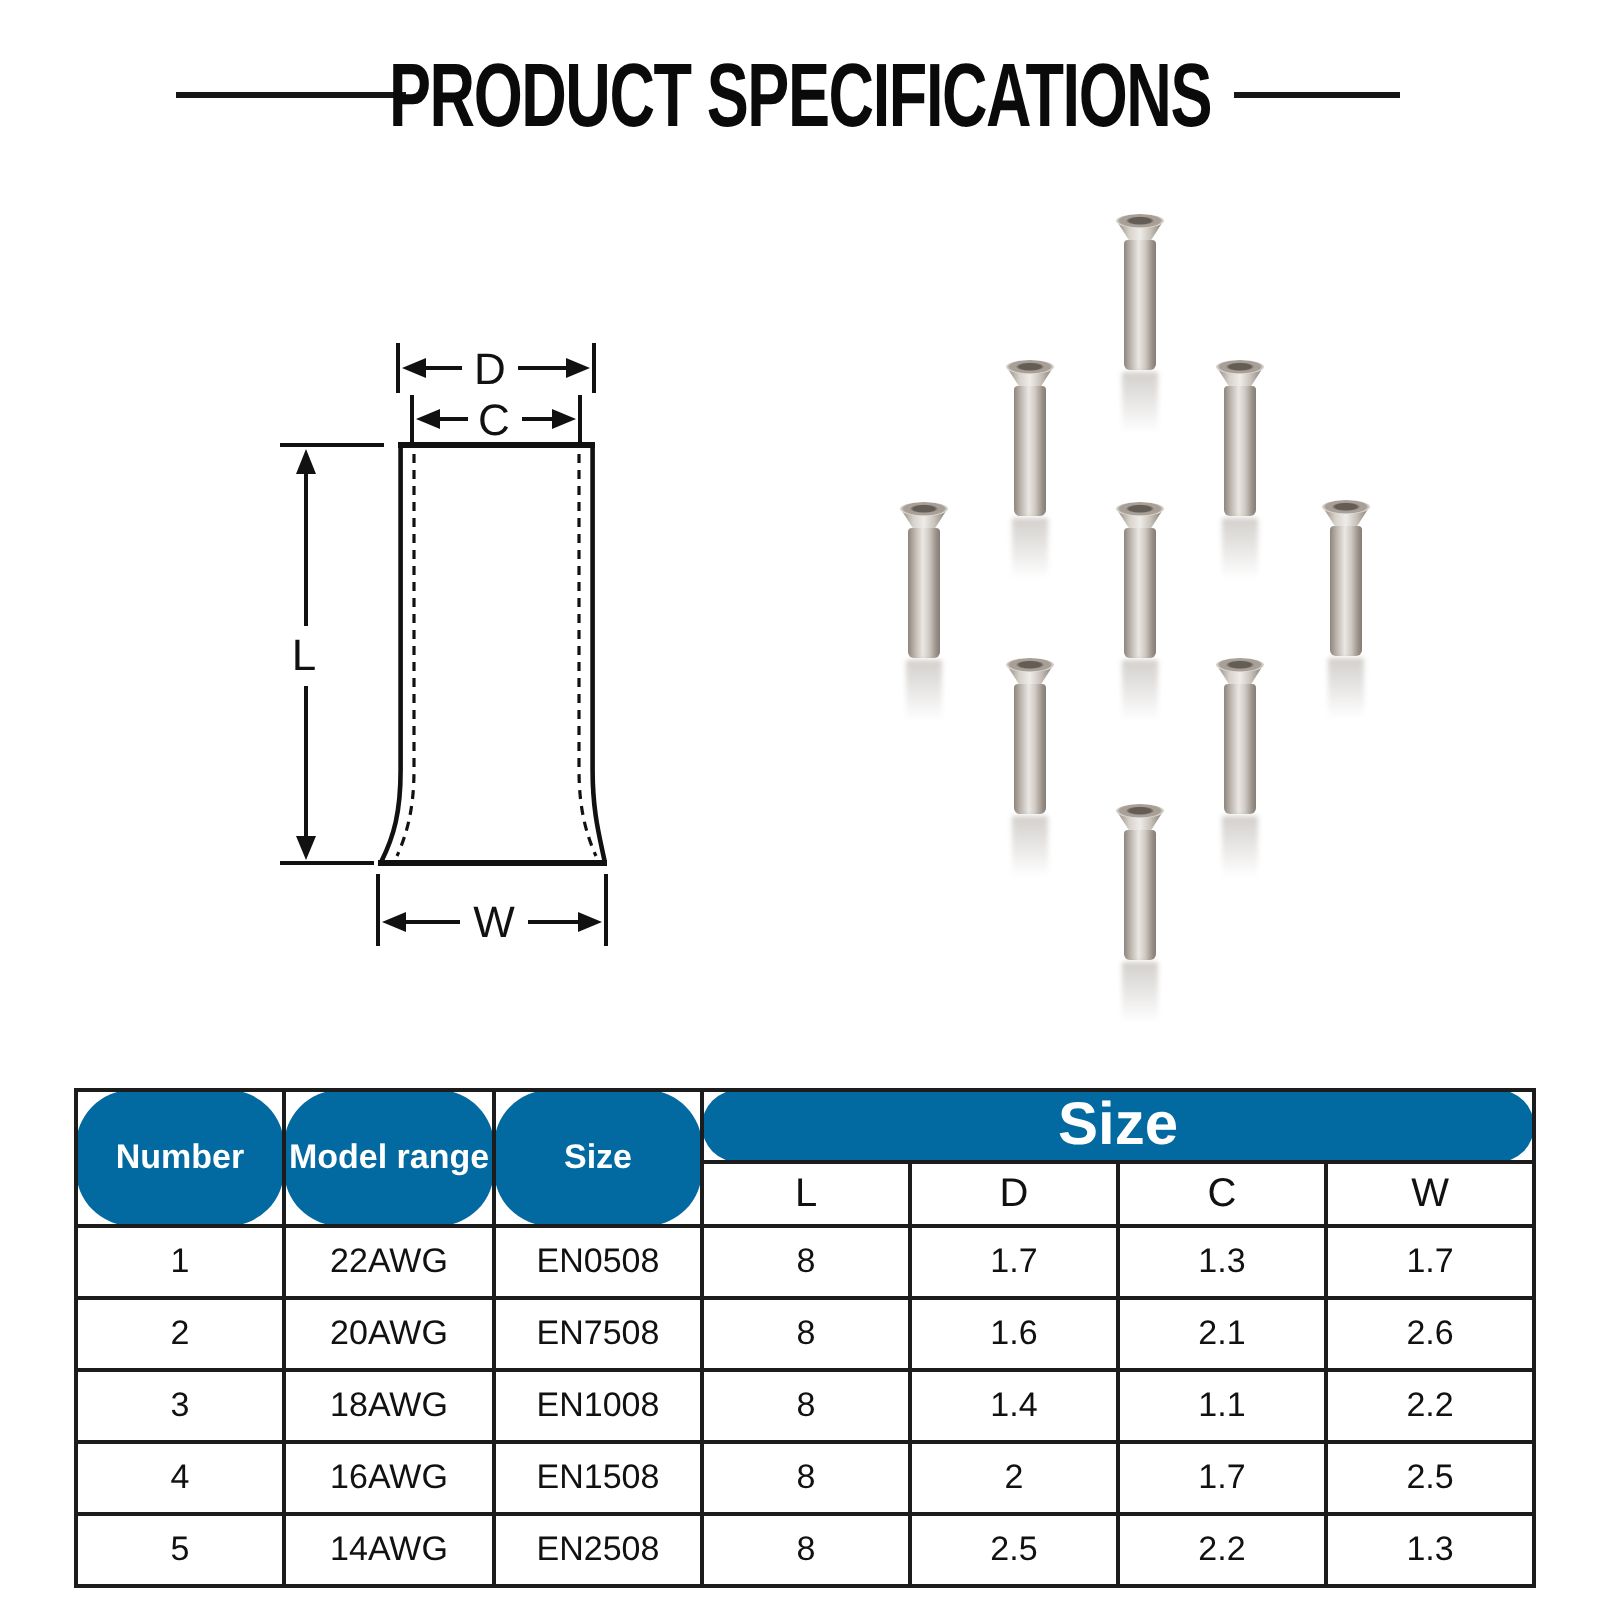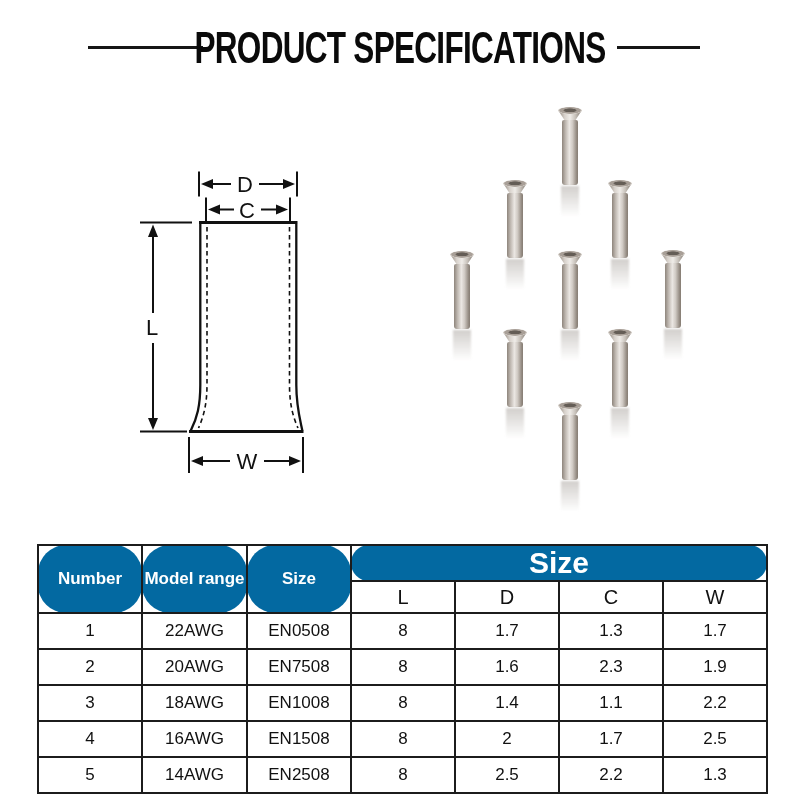--- a/index.html
+++ b/index.html
@@ -193,22 +193,22 @@
         <td>1.7</td>
         <td>1.3</td>
         <td>1.7</td>
       </tr>
       <tr>
         <td>2</td>
         <td>20AWG</td>
         <td>EN7508</td>
         <td>8</td>
         <td>1.6</td>
-        <td>2.3</td>
-        <td>1.9</td>
+        <td>2.1</td>
+        <td>2.6</td>
       </tr>
       <tr>
         <td>3</td>
         <td>18AWG</td>
         <td>EN1008</td>
         <td>8</td>
         <td>1.4</td>
         <td>1.1</td>
         <td>2.2</td>
       </tr>

